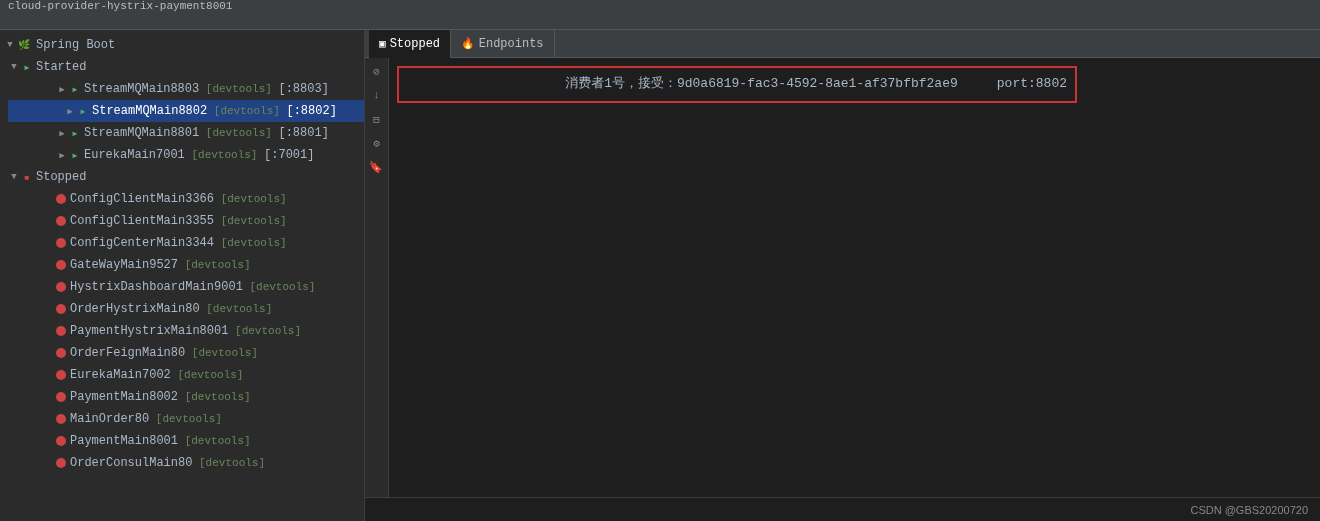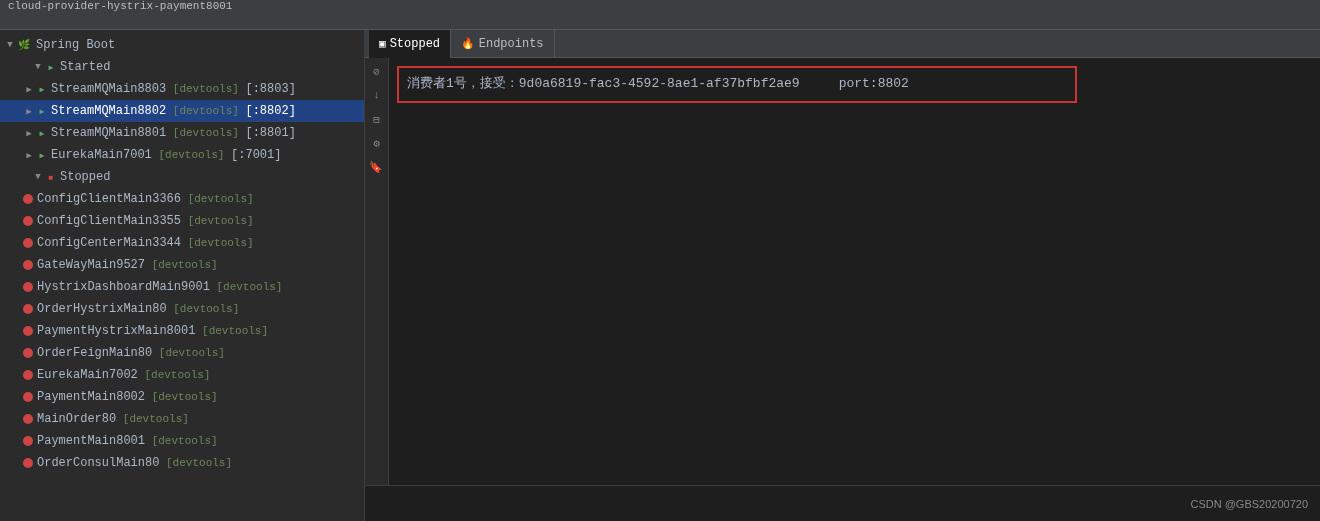--- a/index.html
+++ b/index.html
@@ -49,26 +49,26 @@
     .sidebar::-webkit-scrollbar-thumb { background: #555; }
 
     .tree-item {
       display: flex;
       align-items: center;
       height: 22px;
       padding-left: 4px;
       cursor: pointer;
       white-space: nowrap;
     }
-    .tree-item.selected { background: #214283; color: #ffffff; }
+    .tree-item.selected { background: #214283; color: #ffffff; margin-left: 8px; }
     .tree-item.selected .item-label { color: #ffffff; }
 
     .indent-0 { padding-left: 4px; }
-    .indent-1 { padding-left: 20px; margin-left: 12px; }
-    .indent-2 { padding-left: 23px; }
+    .indent-1 { padding-left: 8px; }
+    .indent-2 { padding-left: 56px; }
 
     .arrow {
       width: 12px;
       height: 12px;
       display: inline-flex;
       align-items: center;
       justify-content: center;
       font-size: 9px;
       color: #888;
       margin-right: 2px;
@@ -199,20 +199,21 @@
       display: inline-block;
       min-width: 680px;
     }
 
     .console-line {
       font-size: 13px;
       color: #a9b7c6;
       line-height: 1.6;
       font-family: 'Consolas', 'Courier New', monospace;
       white-space: pre;
+      text-align: right;
     }
 
     .annotation-text {
       color: #ff2020;
       font-size: 18px;
       font-weight: bold;
       margin-top: 20px;
       display: block;
       font-family: 'Microsoft YaHei', sans-serif;
     }
@@ -241,21 +242,21 @@
       align-items: center;
       justify-content: center;
       color: #888;
       font-size: 11px;
       cursor: pointer;
     }
 
     
     .footer {
       background: #1e1e1e;
-      height: 36px;
+      height: 24px;
       display: flex;
       align-items: center;
       justify-content: flex-end;
       padding: 0 12px;
       border-top: 1px solid #3c3f41;
       flex-shrink: 0;
     }
     .footer-text {
       font-size: 11px;
       color: #888888;

